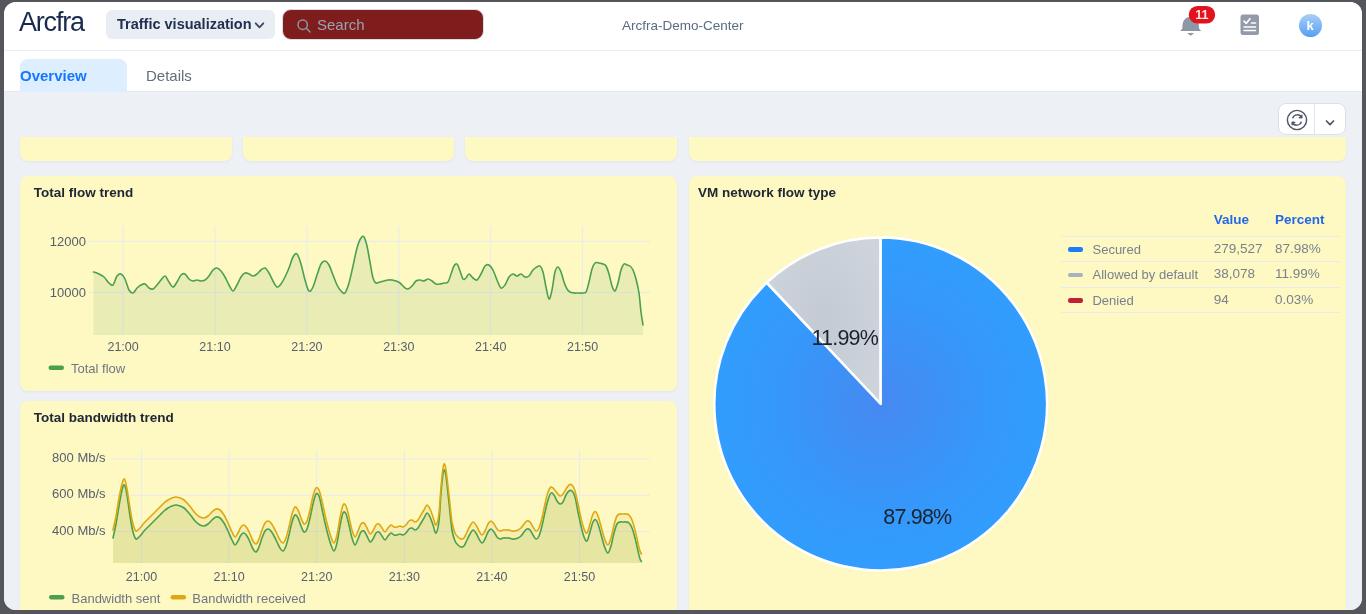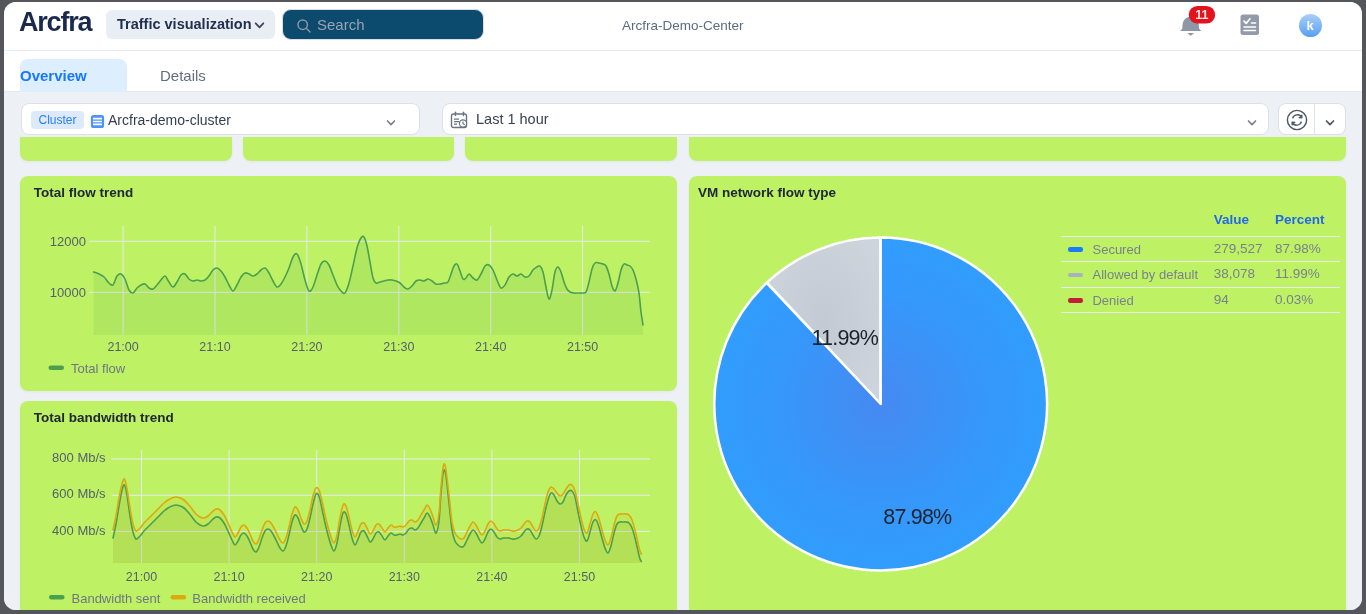--- a/index.html
+++ b/index.html
@@ -1,33 +1,33 @@
 <!DOCTYPE html>
 <html><head><meta charset="utf-8">
 <style>
 * { margin:0; padding:0; box-sizing:border-box; }
 html,body { width:1366px; height:614px; background:#55565b; font-family:"Liberation Sans", sans-serif; overflow:hidden; }
 .app { position:absolute; left:4px; top:2px; width:1358px; height:608px; background:#edf0f5; border-radius:12px; overflow:hidden; }
 .page { position:absolute; left:-4px; top:-2px; width:1366px; height:614px; }
 .abs { position:absolute; }
-.card { position:absolute; background:#bef264; border-radius:8px; box-shadow:0 1px 3px rgba(30,40,70,0.05); }
+.card { position:absolute; background:#fef9c3; border-radius:8px; box-shadow:0 1px 3px rgba(30,40,70,0.05); }
 .ctitle { position:absolute; font-size:13.5px; font-weight:bold; color:#212835; }
 </style></head>
 <body>
 <div class="app">
     <div class="page">
 
 <div class="abs" style="left:0;top:0;width:1366px;height:51px;background:#fff;border-bottom:1px solid #e9edf3;"></div>
-<div class="abs" style="left:19px;top:7px;font-size:27px;font-weight:bold;color:#1a2a4e;letter-spacing:-1.2px;">Arcfra</div>
+<div class="abs" style="left:19px;top:7px;font-size:27px;font-weight:normal;color:#1a2a4e;letter-spacing:-1.2px;">Arcfra</div>
 <div class="abs" style="left:106px;top:10px;width:169px;height:29px;background:#e9edf4;border-radius:6px;"></div>
 <div class="abs" style="left:117px;top:16px;font-size:14.5px;font-weight:bold;color:#22304f;">Traffic visualization</div>
 <svg width="13" height="13" viewBox="0 0 12 12" style="position:absolute;left:253px;top:19px">
         <path d="M2.5 4 L6 7.7 L9.5 4" stroke="#3c485f" stroke-width="1.7" fill="none" stroke-linecap="round" stroke-linejoin="round"></path>
       </svg>
-<div class="abs" style="left:282px;top:9px;width:202px;height:31px;background:#0c4a6e;border:1.5px solid #d8dde6;border-radius:9px;">
+<div class="abs" style="left:282px;top:9px;width:202px;height:31px;background:#7f1d1d;border:1.5px solid #d8dde6;border-radius:9px;">
         <svg width="16" height="16" viewBox="0 0 16 16" style="position:absolute;left:13px;top:7.5px">
           <circle cx="6.7" cy="6.7" r="4.7" stroke="#8b94a5" stroke-width="1.5" fill="none"></circle>
           <line x1="10.3" y1="10.3" x2="14" y2="14" stroke="#8b94a5" stroke-width="1.5" stroke-linecap="round"></line>
         </svg>
         <span style="position:absolute;left:34px;top:6px;font-size:15px;color:#9aa3b3;">Search</span>
       </div>
 <div class="abs" style="left:622px;top:18px;width:140px;font-size:13.5px;font-weight:normal;color:#5b6b84;">Arcfra-Demo-Center</div>
 <svg width="40" height="34" viewBox="0 0 40 34" style="position:absolute;left:1178px;top:4px">
 <path d="M4.4 24.5 C4.4 18.5 5.5 16.2 8.0 14.3 C9.3 13.3 10.9 12.8 12.7 12.8 C14.5 12.8 16.1 13.3 17.4 14.3 C19.9 16.2 21.0 18.5 21.0 24.5 L23.2 27 L2.2 27 Z" fill="#8e97a5"></path>
 <path d="M9.2 29 L16.2 29 L12.7 31.8 Z" fill="#8e97a5"></path>
@@ -41,53 +41,24 @@
 <line x1="4" y1="13" x2="15.5" y2="13" stroke="#fff" stroke-width="1.6" stroke-linecap="round"></line>
 <line x1="4" y1="16.5" x2="15.5" y2="16.5" stroke="#fff" stroke-width="1.6" stroke-linecap="round"></line>
 </svg>
 <div class="abs" style="left:1298.5px;top:14px;width:23px;height:23px;border-radius:50%;background:linear-gradient(180deg,#a9cef8,#57a0f1);">
         <span style="position:absolute;left:0;top:3.5px;width:23px;text-align:center;font-size:13px;font-weight:bold;color:#fff;">k</span>
       </div>
 
 <div class="abs" style="left:0;top:51px;width:1366px;height:41px;background:#fff;border-bottom:1px solid #e4e8ee;"></div>
 <div class="abs" style="left:20px;top:59px;width:107px;height:33px;background:#ddeefe;border-radius:8px 8px 0 0;"></div>
 <div class="abs" style="left:20px;top:67px;width:107px;font-size:15px;font-weight:bold;color:#1677ff;">Overview</div>
-<div class="abs" style="left:160px;top:67px;font-size:15px;color:#646e7b;text-align:center;">Details</div>
+<div class="abs" style="left:146px;top:67px;font-size:15px;color:#646e7b;text-align:center;">Details</div>
 
 <div class="abs" style="left:0;top:92px;width:1366px;height:518px;background:#edf0f5;"></div>
 
-<div class="abs" style="left:21px;top:103px;width:399px;height:32px;background:#fff;border:1px solid #dbe0e9;border-radius:8px;">
-  <span style="position:absolute;left:9px;top:7px;width:53px;height:18px;background:#dceafc;border-radius:4px;text-align:center;font-size:12px;line-height:18px;color:#2e7cf6;">Cluster</span>
-  <svg width="15" height="15" viewBox="0 0 15 15" style="position:absolute;left:68px;top:9.5px">
-<rect x="0.9" y="0.9" width="13.2" height="13.2" rx="2.6" fill="#4c94f7"></rect>
-<line x1="3" y1="4.6" x2="12" y2="4.6" stroke="#fff" stroke-width="1.7"></line>
-<line x1="3" y1="7.5" x2="12" y2="7.5" stroke="#fff" stroke-width="1.7"></line>
-<line x1="3" y1="10.4" x2="12" y2="10.4" stroke="#fff" stroke-width="1.7"></line>
-</svg>
-  <span style="position:absolute;left:86px;top:7.5px;font-size:14px;color:#333e4f;">Arcfra-demo-cluster</span>
-  <svg width="12" height="12" viewBox="0 0 12 12" style="position:absolute;left:363px;top:13px">
-          <path d="M2.5 4 L6 7.7 L9.5 4" stroke="#7b8492" stroke-width="1.7" fill="none" stroke-linecap="round" stroke-linejoin="round"></path>
-        </svg>
-</div>
-<div class="abs" style="left:442px;top:103px;width:827px;height:32px;background:#fff;border:1px solid #dbe0e9;border-radius:8px;">
-  <svg width="19" height="19" viewBox="0 0 19 19" style="position:absolute;left:7px;top:7px">
-<rect x="1.5" y="3" width="15" height="13.5" rx="2" stroke="#6a7384" stroke-width="1.4" fill="none"></rect>
-<line x1="5.5" y1="1.2" x2="5.5" y2="4.6" stroke="#6a7384" stroke-width="1.4" stroke-linecap="round"></line>
-<line x1="13.5" y1="1.2" x2="13.5" y2="4.6" stroke="#6a7384" stroke-width="1.4" stroke-linecap="round"></line>
-<line x1="4" y1="8.2" x2="9" y2="8.2" stroke="#6a7384" stroke-width="1.2"></line>
-<line x1="4" y1="10.7" x2="9" y2="10.7" stroke="#6a7384" stroke-width="1.2"></line>
-<line x1="4" y1="13.2" x2="7" y2="13.2" stroke="#6a7384" stroke-width="1.2"></line>
-<circle cx="13" cy="12.5" r="3.6" stroke="#6a7384" stroke-width="1.2" fill="#fff"></circle>
-<path d="M13 10.8 L13 12.6 L14.4 13.4" stroke="#6a7384" stroke-width="1.1" fill="none" stroke-linecap="round"></path>
-</svg>
-  <span style="position:absolute;left:33px;top:7px;font-size:14.5px;color:#38414f;">Last 1 hour</span>
-  <svg width="12" height="12" viewBox="0 0 12 12" style="position:absolute;left:803px;top:13px">
-          <path d="M2.5 4 L6 7.7 L9.5 4" stroke="#7b8492" stroke-width="1.7" fill="none" stroke-linecap="round" stroke-linejoin="round"></path>
-        </svg>
-</div>
 <div class="abs" style="left:1278px;top:103px;width:67.5px;height:32px;background:#fff;border:1px solid #dbe0e9;border-radius:8px;">
   <svg width="22" height="22" viewBox="0 0 24 24" style="position:absolute;left:6.5px;top:5px">
 <circle cx="12" cy="12" r="10.5" stroke="#4d5868" stroke-width="1.6" fill="none"></circle>
 <path d="M7.2 10.2 A5.4 5.4 0 0 1 17.2 9.4" stroke="#4d5868" stroke-width="1.6" fill="none"></path>
 <path d="M17.2 6.2 L17.2 9.6 L13.9 9.2" fill="none" stroke="#4d5868" stroke-width="1.6" stroke-linejoin="round"></path>
 <path d="M16.8 13.8 A5.4 5.4 0 0 1 6.8 14.6" stroke="#4d5868" stroke-width="1.6" fill="none"></path>
 <path d="M6.8 17.8 L6.8 14.4 L10.1 14.8" fill="none" stroke="#4d5868" stroke-width="1.6" stroke-linejoin="round"></path>
 </svg>
   <span style="position:absolute;left:34.5px;top:0;width:0;height:30px;border-left:1px solid #dfe3eb;"></span>
   <svg width="12" height="12" viewBox="0 0 12 12" style="position:absolute;left:45px;top:13px">

